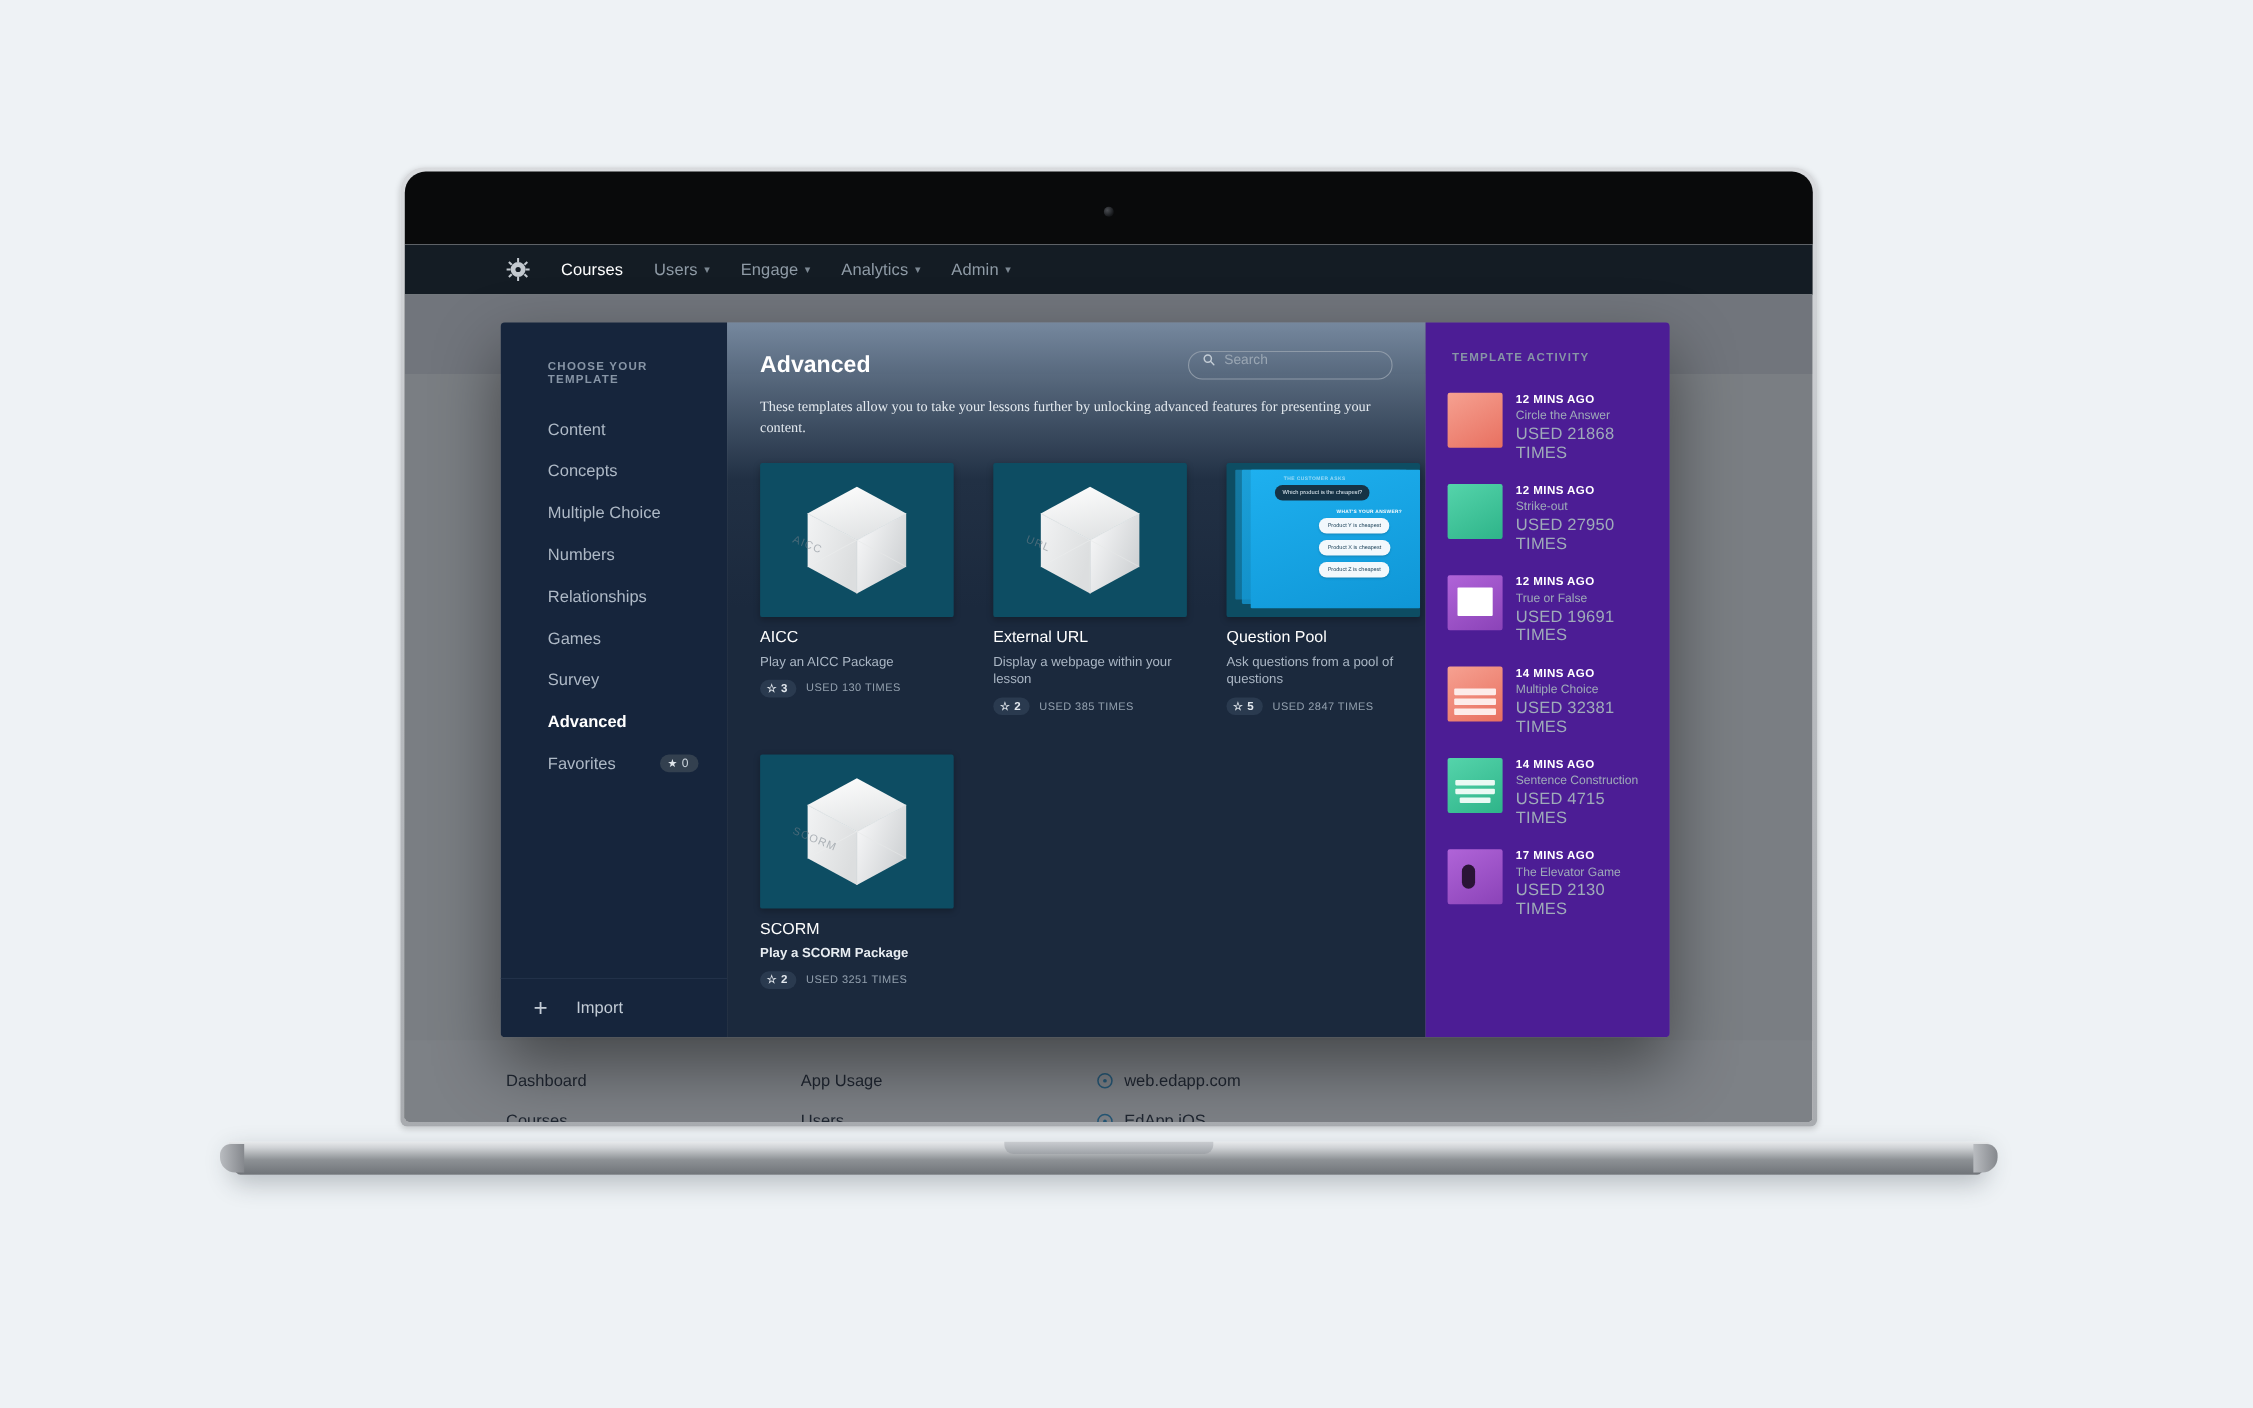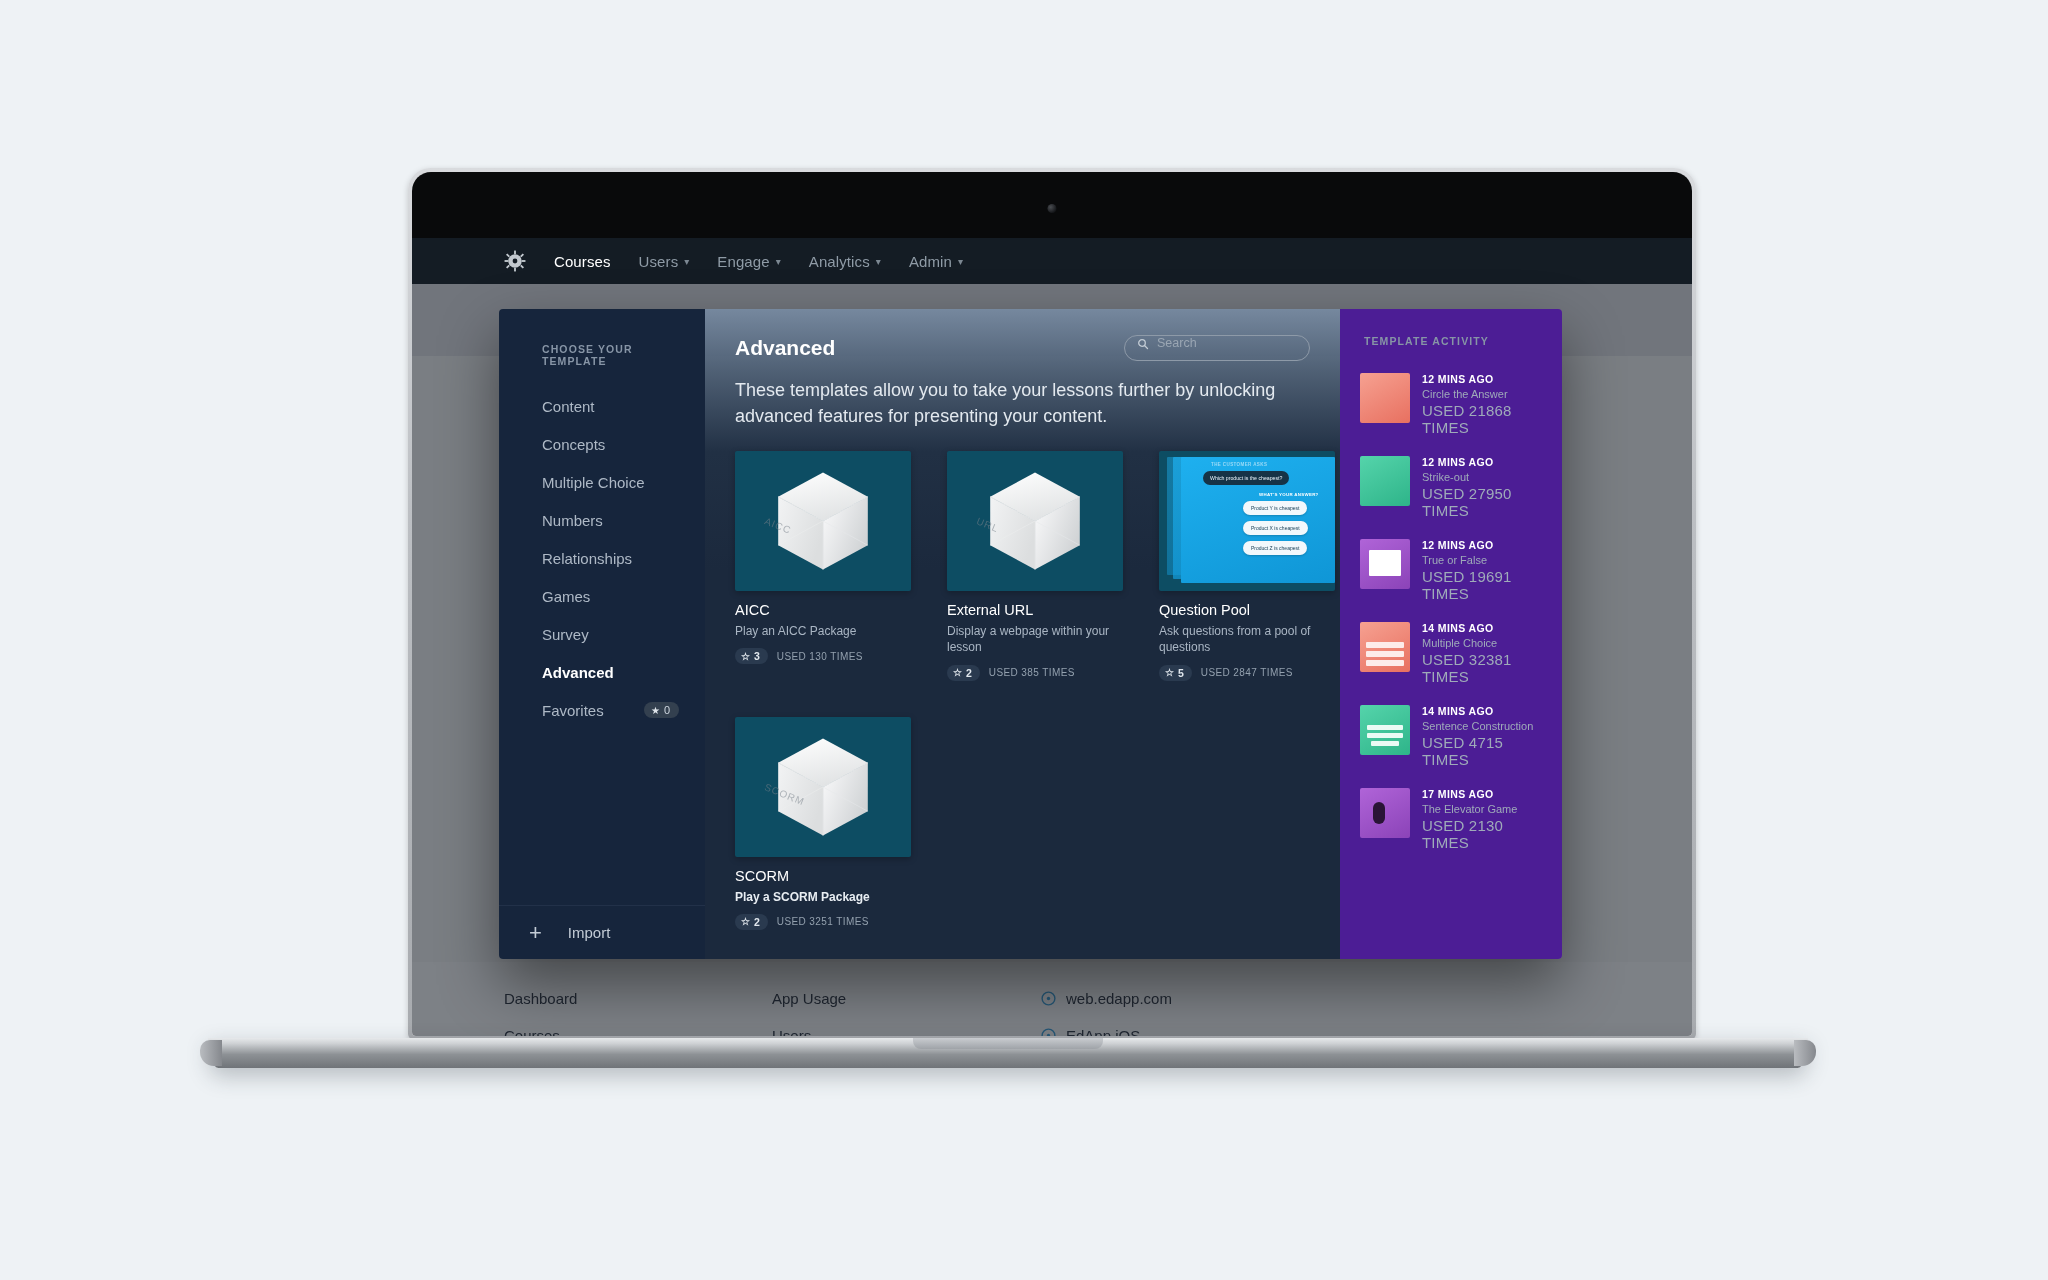--- a/index.html
+++ b/index.html
@@ -8,27 +8,26 @@
     background: #eef2f5;
     font-family: "Liberation Sans", sans-serif;
     overflow: hidden;
   }
 
   
   #stage { position: relative; width: 2048px; height: 1280px; }
 
   .laptop-lid {
     position: absolute;
-    left: 364px; top: 168px;
+    left: 364px; top: 152px;
     width: 1288px; height: 872px;
     background: linear-gradient(180deg,#d9dbde 0%, #bcbfc3 40%, #a8abaf 100%);
     border-radius: 22px 22px 6px 6px;
     padding: 4px;
     box-shadow: 0 2px 6px rgba(0,0,0,.18);
-    margin-left: 44px;
   }
   .laptop-screen-bezel {
     width: 100%; height: 100%;
     background: #090a0b;
     border-radius: 19px 19px 4px 4px;
     position: relative;
     overflow: hidden;
   }
   .camera {
     position: absolute; left: 50%; top: 32px; transform: translateX(-50%);
@@ -168,22 +167,22 @@
   }
   .search-icon { width: 12px; height: 12px; flex:0 0 12px; }
   .search-input {
     background: transparent; border: none; outline: none;
     color: #e8edf2; font-size: 12.5px;
     font-family: "Liberation Sans", sans-serif;
     width: 100%;
   }
   .search-input::placeholder { color:#9aa6b3; }
   .m-desc {
-    color:#e3e9ef; font-size: 18px; line-height: 1.45;
-    margin-top: 16px; max-width: 560px;
+    color:#e3e9ef; font-size: 13px; line-height: 1.45;
+    margin-top: 16px; max-width: 560px; font-family: Liberation Serif, serif;
   }
 
   .card-grid {
     margin-top: 22px;
     display: grid;
     grid-template-columns: repeat(3, 176px);
     gap: 36px 36px;
   }
   .card { width: 176px; }
   .card-thumb {

